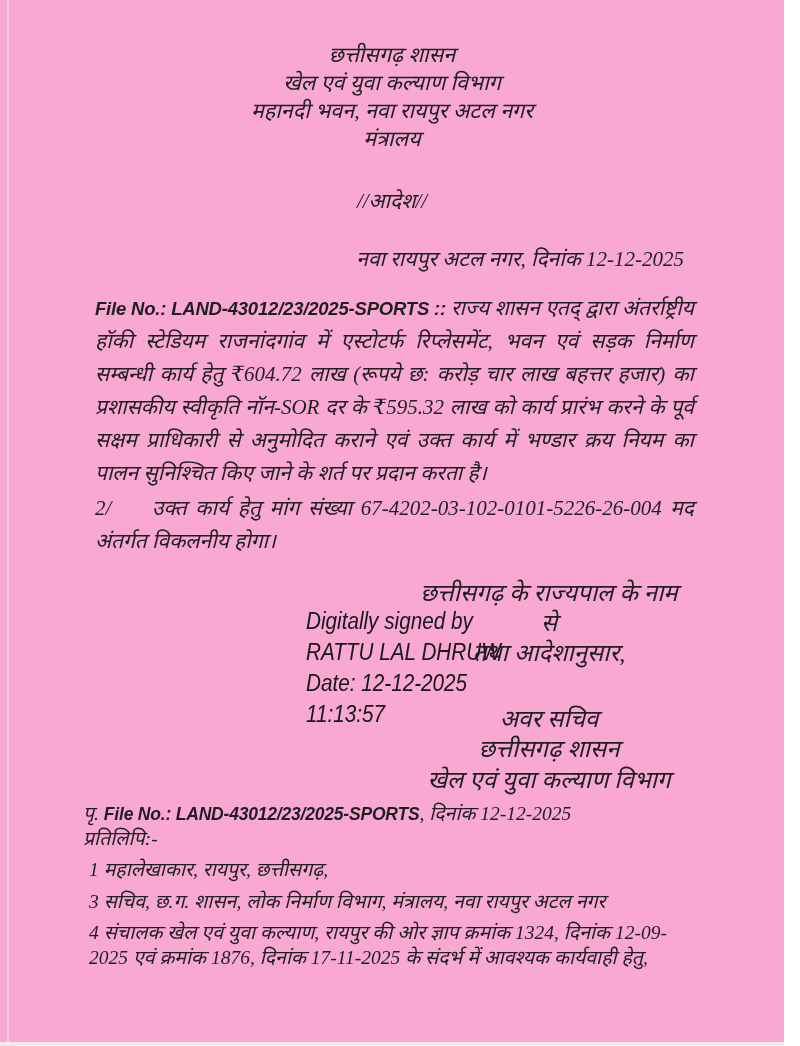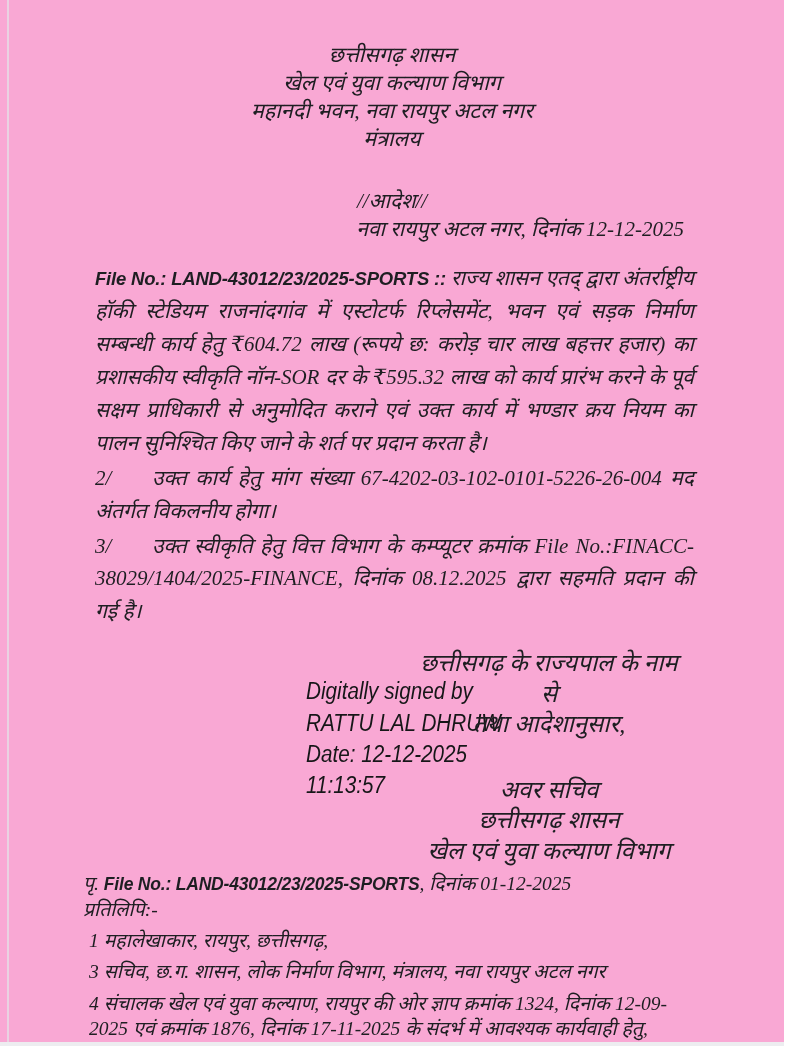--- a/index.html
+++ b/index.html
@@ -9,21 +9,21 @@
     font-family:"Liberation Serif","DejaVu Serif",serif;
     color:#1e1e22;
     overflow:hidden;
   }
   .page{position:relative;width:784px;height:1046px;background:#f9a8d4;font-style:italic;}
   .edge-left{position:absolute;left:7px;top:0;bottom:0;width:2px;background:#e4e4e8;opacity:.7;}
   .edge-bottom{position:absolute;left:0;right:0;bottom:0;height:4px;background:#ededf0;}
 
   .header{padding-top:42px;text-align:center;font-size:21.5px;line-height:1.3;}
   .order-heading{text-align:center;margin-top:32px;font-size:21px;}
-  .place-date{text-align:right;padding-right:100px;font-size:21px;}
+  .place-date{text-align:right;padding-right:100px;margin-top:30px;font-size:21px;}
 
   .body-block{margin:20px 90px 0 95px;}
   .para{font-size:21px;line-height:1.57;text-align:justify;margin:0 0 2px 0;}
   .file-bold{font-family:"Liberation Sans","DejaVu Sans",sans-serif;font-weight:700;font-size:18.5px;letter-spacing:-0.2px;}
   .para-num{display:inline-block;width:57px;}
 
   .sig-section{position:relative;height:205px;margin-top:14px;}
   .sig-digital{
     position:absolute;left:306px;top:34px;
     font-family:"Liberation Sans","DejaVu Sans",sans-serif;
@@ -53,21 +53,20 @@
 
   <div class="order-heading">//आदेश//</div>
 
   <div class="place-date">नवा रायपुर अटल नगर, दिनांक 12-12-2025</div>
 
   <div class="body-block">
     <p class="para"><span class="file-bold">File No.:  LAND-43012/23/2025-SPORTS</span><span class="file-bold"> :: </span><span>राज्य शासन एतद् द्वारा अंतर्राष्ट्रीय हॉकी स्टेडियम राजनांदगांव में एस्टोटर्फ रिप्लेसमेंट, भवन एवं सड़क निर्माण सम्बन्धी कार्य हेतु ₹604.72 लाख (रूपये छ: करोड़ चार लाख बहत्तर हजार) का  प्रशासकीय स्वीकृति नॉन-SOR दर के ₹595.32 लाख को कार्य प्रारंभ करने के पूर्व सक्षम प्राधिकारी से अनुमोदित कराने एवं उक्त कार्य में भण्डार क्रय नियम का पालन सुनिश्चित किए जाने के शर्त पर प्रदान करता है।</span></p>
 
     <p class="para"><span class="para-num">2/</span><span>उक्त कार्य हेतु मांग संख्या 67-4202-03-102-0101-5226-26-004 मद अंतर्गत विकलनीय होगा।</span></p>
 
-    <p class="para"><span class="para-num">3/</span><span>उक्त स्वीकृति हेतु वित्त विभाग के कम्प्यूटर क्रमांक File No.:FINACC-38029/1404/2025-FINANCE, दिनांक 08.12.2025 द्वारा सहमति प्रदान की गई है।</span></p>
   </div>
 
   <div class="sig-section">
     <div class="sig-digital">
       <div>Digitally signed by</div>
       <div>RATTU LAL DHRUW</div>
       <div>Date: 12-12-2025</div>
       <div>11:13:57</div>
     </div>
     <div class="sig-right">
@@ -75,20 +74,20 @@
       <div>तथा आदेशानुसार,</div>
       <div class="sig-name-block">
         <div>अवर सचिव</div>
         <div>छत्तीसगढ़ शासन</div>
         <div>खेल एवं युवा कल्याण विभाग</div>
       </div>
     </div>
   </div>
 
   <div class="endorsement">
-    <div class="endorse-ref"><span>पृ. </span><span class="file-bold">File No.:  LAND-43012/23/2025-SPORTS</span><span>, दिनांक 01-12-2025</span></div>
+    <div class="endorse-ref"><span>पृ. </span><span class="file-bold">File No.:  LAND-43012/23/2025-SPORTS</span><span>, दिनांक 12-12-2025</span></div>
     <div>प्रतिलिपि:-</div>
     <div class="copy-item">1 महालेखाकार, रायपुर, छत्तीसगढ़,</div>
     <div class="copy-item">3 सचिव, छ.ग. शासन, लोक निर्माण विभाग, मंत्रालय, नवा रायपुर अटल नगर</div>
     <div class="copy-item">4 संचालक खेल एवं युवा कल्याण, रायपुर की ओर ज्ञाप क्रमांक 1324, दिनांक 12-09-2025 एवं क्रमांक 1876, दिनांक 17-11-2025  के संदर्भ में आवश्यक कार्यवाही हेतु,</div>
 
   </div>
 </div>
 
 </body></html>

